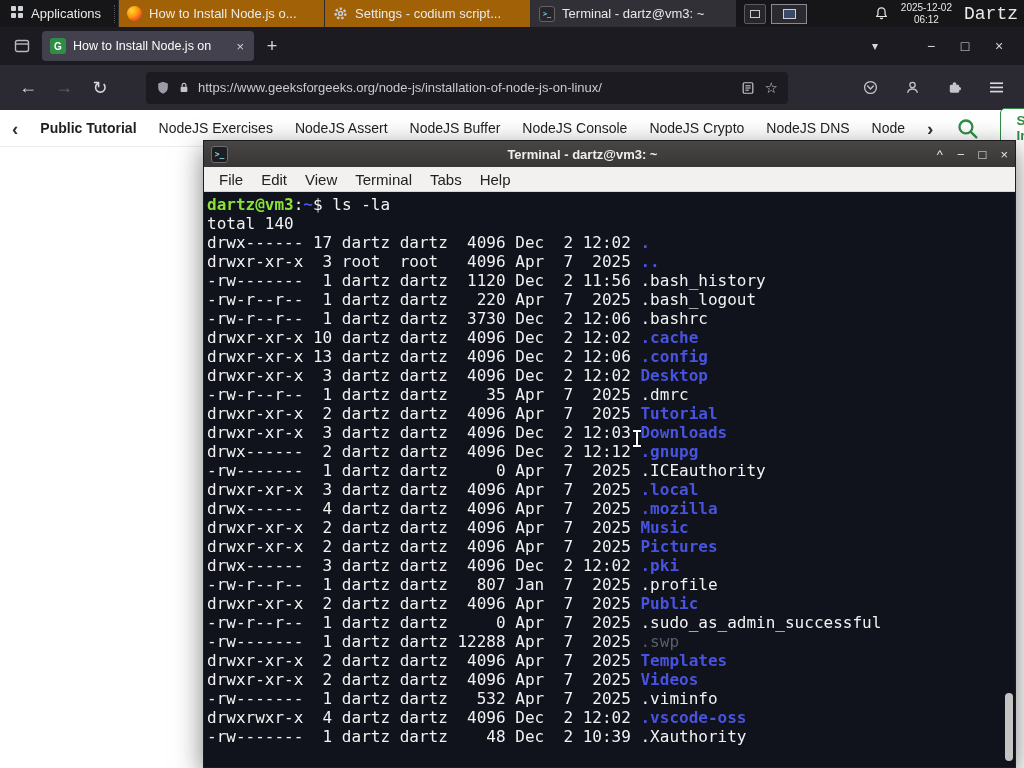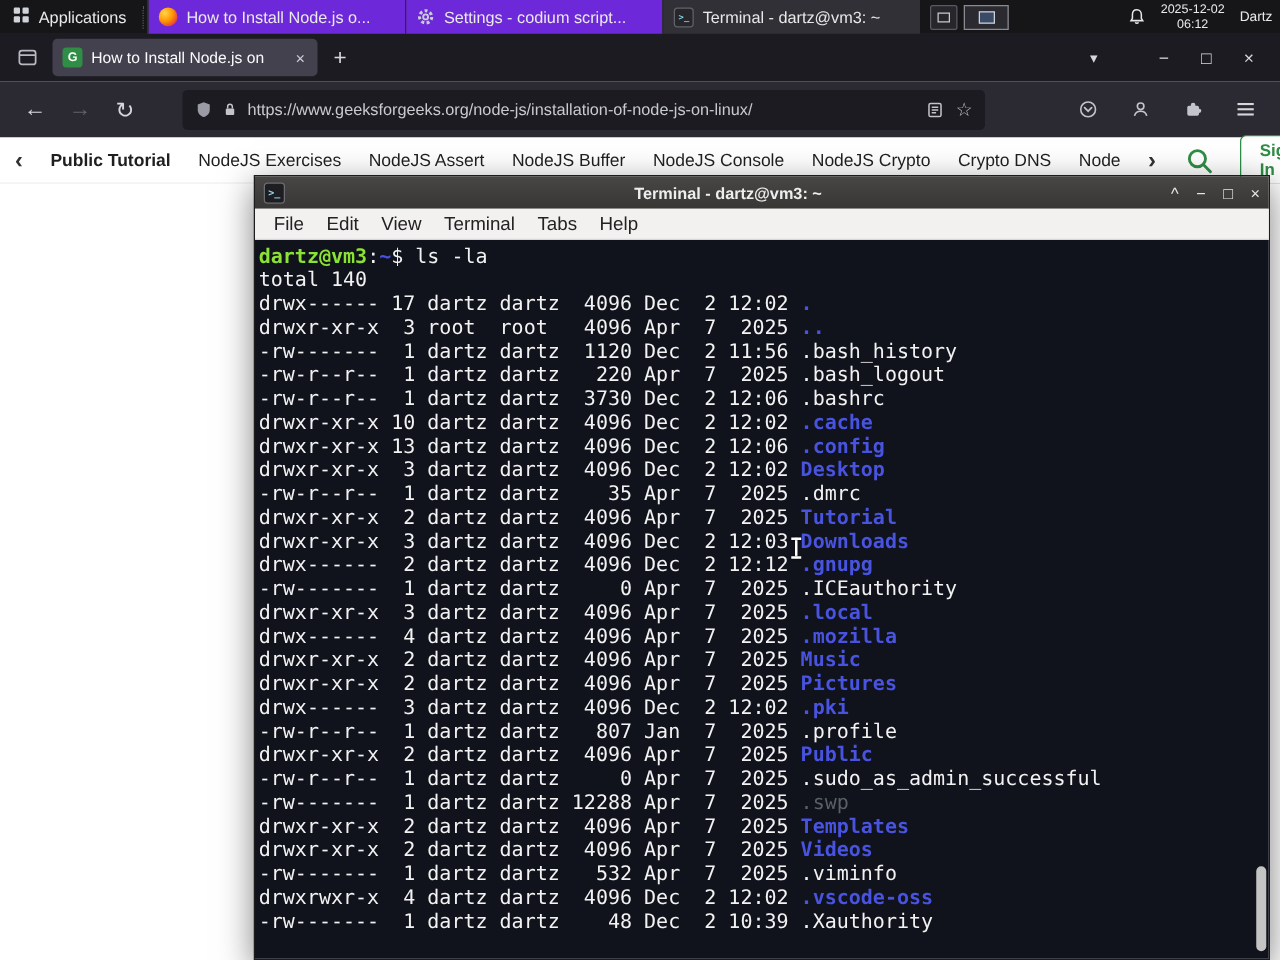--- a/index.html
+++ b/index.html
@@ -7,37 +7,37 @@
     font-family:"Liberation Sans",sans-serif;}
   .screen{position:relative;width:1024px;height:768px;background:#000;}
 
   
   .panel{position:absolute;top:0;left:0;right:0;height:27px;background:#161619;
     display:flex;align-items:center;color:#e9e9e9;font-size:13px;z-index:30;}
   .apps-btn{display:flex;align-items:center;gap:7px;padding:0 10px;height:100%;cursor:default;}
   .panel-sep{width:1px;height:18px;border-left:1px dotted #55555c;margin:0 3px;}
   .taskbar{display:flex;height:100%;}
   .task{display:flex;align-items:center;gap:7px;width:206px;padding:0 8px;height:100%;
-    background:#6d28d9;border-left:1px solid #2c2c31;overflow:hidden;}
+    background:#a16207;border-left:1px solid #2c2c31;overflow:hidden;}
   .task.active{background:#303036;}
   .tlabel{white-space:nowrap;overflow:hidden;flex:1;}
   .term-badge{display:inline-flex;align-items:center;justify-content:center;width:16px;height:16px;
     background:#26262b;border:1px solid #62626a;border-radius:3px;color:#7fd7e8;
     font:bold 7px "DejaVu Sans Mono",monospace;flex:0 0 auto;}
   .ff-ball{width:15px;height:15px;border-radius:50%;flex:0 0 auto;
     background:radial-gradient(circle at 32% 30%, #ffd54a 0%, #ff9500 45%, #e8443c 75%, #b5007f 100%);}
   .tray-box{width:22px;height:20px;background:#26262b;border:1px solid #5a5a62;border-radius:2px;
     margin-left:8px;display:flex;align-items:center;justify-content:center;}
   .tray-inner{width:10px;height:8px;border:1px solid #c9c9cf;}
   .pager{width:36px;height:20px;border:1px solid #8a8a92;background:#2a2a30;margin-left:5px;
     display:flex;align-items:center;justify-content:center;}
   .pager-win{width:13px;height:10px;background:#3b4a66;border:1px solid #cdd2da;}
   .panel-right{margin-left:auto;display:flex;align-items:center;gap:12px;padding-right:6px;}
   .clock{font-size:10px;line-height:1.2;text-align:center;}
-  .panel-user{font-size:11px;}
+  .panel-user{font-size:18px;font-family:Liberation Mono, monospace;}
 
   
   .firefox{position:absolute;top:27px;left:0;right:0;bottom:0;background:#fff;z-index:5;
     display:flex;flex-direction:column;}
   .tabbar{height:38px;background:#1c1b22;display:flex;align-items:center;padding:0 8px;flex:0 0 auto;}
   .ffview{width:28px;height:28px;display:flex;align-items:center;justify-content:center;border-radius:4px;}
   .tab{width:212px;height:30px;background:#42414d;border-radius:4px;display:flex;align-items:center;
     gap:7px;padding:0 8px;color:#fbfbfe;font-size:12.5px;margin-left:6px;}
   .tab-title{white-space:nowrap;overflow:hidden;flex:1;}
   .favicon{width:16px;height:16px;border-radius:3px;background:var(--gfg,#2f8d46);color:#fff;
@@ -248,21 +248,21 @@
     </div>
 
     <div class="gfgbar">
       <span class="chev">‹</span>
       <span class="gfg-link first">Public Tutorial</span>
       <span class="gfg-link">NodeJS Exercises</span>
       <span class="gfg-link">NodeJS Assert</span>
       <span class="gfg-link">NodeJS Buffer</span>
       <span class="gfg-link">NodeJS Console</span>
       <span class="gfg-link">NodeJS Crypto</span>
-      <span class="gfg-link">Crypto DNS</span>
+      <span class="gfg-link">NodeJS DNS</span>
       <span class="gfg-link">Node</span>
       <span class="chev">›</span>
       <span class="gfg-right">
         <span style="display:inline-flex;">
           <svg width="25" height="25" viewBox="0 0 24 24">
               <circle cx="10.5" cy="10.5" r="6.2" fill="none" stroke="#2f8d46" stroke-width="2.2"></circle>
               <line x1="15.2" y1="15.2" x2="20.5" y2="20.5" stroke="#2f8d46" stroke-width="2.2" stroke-linecap="round"></line>
             </svg>
         </span>
         <span class="signin">Sign In</span>

